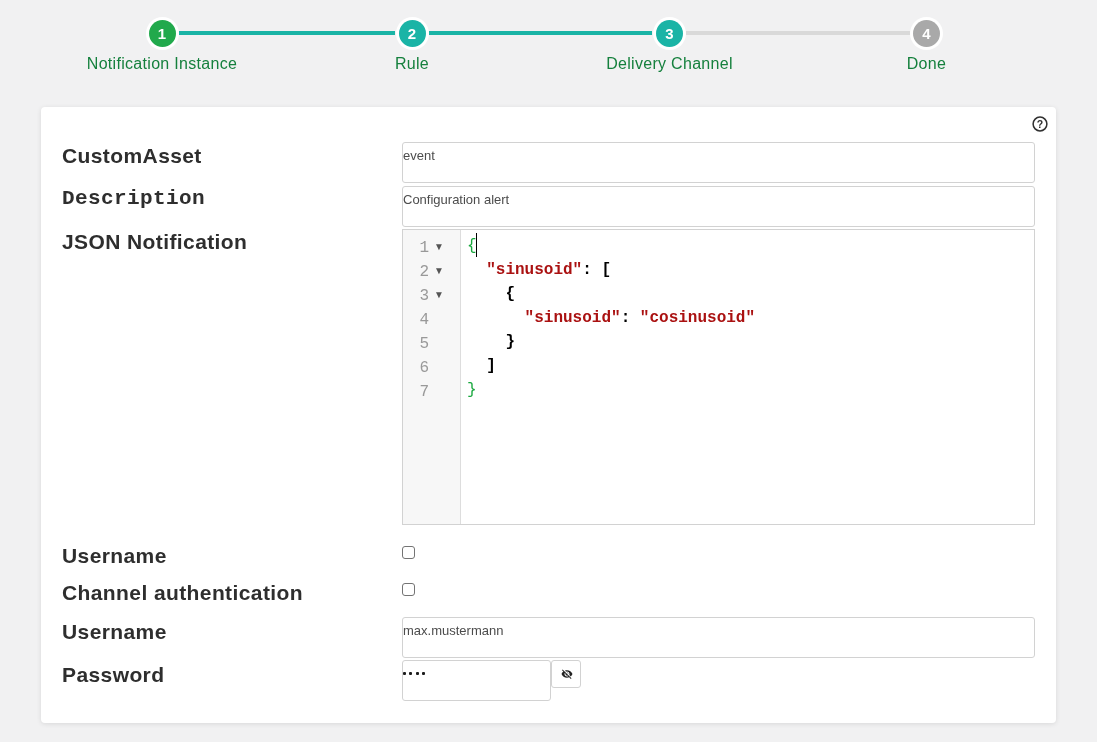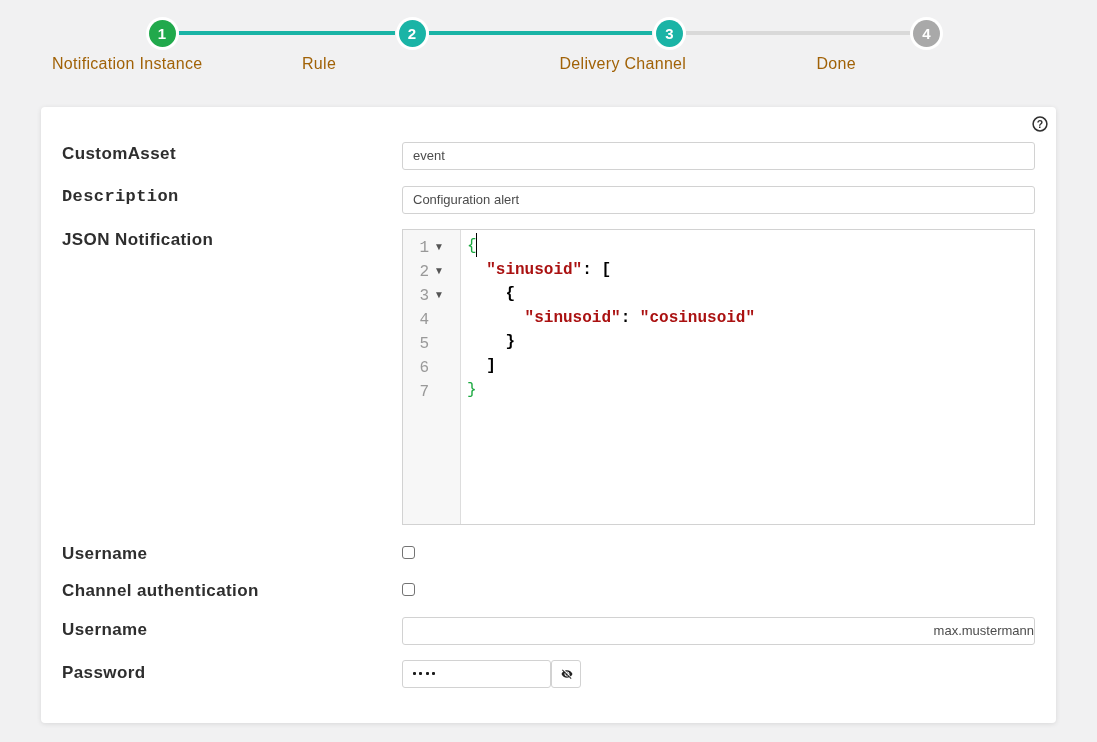--- a/index.html
+++ b/index.html
@@ -2,27 +2,27 @@
 <html><head>
 <meta charset="utf-8">
 <style>
   * { margin:0; padding:0; box-sizing:border-box; }
   html,body { width:1097px; height:742px; background:#f1f1f2; font-family:"Liberation Sans",sans-serif; position:relative; overflow:hidden; }
 
   
   .ring { position:absolute; width:33px; height:33px; border-radius:50%; background:#fff; top:17px; }
   .dot  { position:absolute; width:27px; height:27px; border-radius:50%; left:3px; top:3px; color:#fff; font-weight:bold; font-size:15px; line-height:27px; text-align:center; }
   .sline { position:absolute; height:4px; top:31px; }
-  .slabel { position:absolute; top:55px; width:220px; font-size:16px; color:#a16207; letter-spacing:0.3px; }
+  .slabel { position:absolute; top:55px; width:220px; text-align:center; font-size:16px; color:#15803d; letter-spacing:0.3px; }
 
   
   #card { position:absolute; left:41px; top:107px; width:1015px; height:616px; background:#fff; border-radius:4px; box-shadow:0 1px 5px rgba(0,0,0,0.10); }
 
-  .lbl { position:absolute; left:62px; font-size:17px; font-weight:bold; color:#2e2e2e; letter-spacing:0.4px; }
-  .inp { position:absolute; left:402px; width:633px; height:28px; border:1px solid #d2d2d2; border-radius:3px; background:#fff; font-size:13px; color:#4c4c4c; padding-left:10px; line-height:26px; }
+  .lbl { position:absolute; left:62px; font-size:21px; font-weight:bold; color:#2e2e2e; letter-spacing:0.4px; }
+  .inp { position:absolute; left:402px; width:633px; height:41px; border:1px solid #d2d2d2; border-radius:3px; background:#fff; font-size:13px; color:#4c4c4c; line-height:26px; }
 
   
   #editor { position:absolute; left:402px; top:229px; width:633px; height:296px; border:1px solid #d2d2d2; background:#fff; font-family:"Liberation Mono",monospace; font-size:16px; font-weight:bold; }
   #gutter { position:absolute; left:0; top:0; width:58px; height:294px; background:#f7f7f7; border-right:1px solid #ddd; }
   .lnum { position:absolute; width:26px; text-align:right; font-size:16px; font-weight:normal; color:#999; line-height:24px; left:0; }
   .fold { position:absolute; left:31px; font-size:10px; color:#555; line-height:24px; font-family:"Liberation Sans",sans-serif; }
   .cline { position:absolute; left:64px; line-height:24px; white-space:pre; color:#000; }
   .s { color:#a11; }
   .mb { color:#19a83e; font-weight:normal; }
   #cursor { position:absolute; left:72.5px; top:3px; width:1.5px; height:24px; background:#000; }
@@ -93,21 +93,21 @@
   <div id="cursor"></div>
 </div>
 
 <div class="lbl" style="top:544px;">Username</div>
 <div class="cb" style="top:546px;"></div>
 
 <div class="lbl" style="top:581px;">Channel authentication</div>
 <div class="cb" style="top:583px;"></div>
 
 <div class="lbl" style="top:620px;">Username</div>
-<div class="inp" style="top:617px;text-align:right;">max.mustermann</div>
+<div class="inp" style="top:617px;">max.mustermann</div>
 
 <div class="lbl" style="top:663px;">Password</div>
 <div class="inp" style="top:660px; width:149px;"><span style="display:inline-block; vertical-align:middle; position:relative; top:-1.5px;"><span class="pdot"></span><span class="pdot"></span><span class="pdot"></span><span class="pdot"></span></span></div>
 <div id="pwbtn">
   <svg width="12" height="12" viewBox="0 0 24 24" style="margin:6.5px 0 0 8.5px;">
     <path fill="#222" d="M12 7c2.76 0 5 2.24 5 5 0 .65-.13 1.26-.36 1.83l2.92 2.92c1.51-1.26 2.7-2.89 3.43-4.75-1.73-4.39-6-7.5-11-7.5-1.4 0-2.74.25-3.98.7l2.16 2.16C10.74 7.13 11.35 7 12 7zM2 4.27l2.28 2.28.46.46C3.08 8.3 1.78 10.02 1 12c1.73 4.39 6 7.5 11 7.5 1.55 0 3.03-.3 4.38-.84l.42.42L19.73 22 21 20.73 3.27 3 2 4.27zM7.53 9.8l1.55 1.55c-.05.21-.08.43-.08.65 0 1.66 1.34 3 3 3 .22 0 .44-.03.65-.08l1.55 1.55c-.67.33-1.41.53-2.2.53-2.76 0-5-2.24-5-5 0-.79.2-1.53.53-2.2zm4.31-.78l3.15 3.15.02-.16c0-1.66-1.34-3-3-3l-.17.01z"></path>
   </svg>
 </div>
 
 </body></html>

